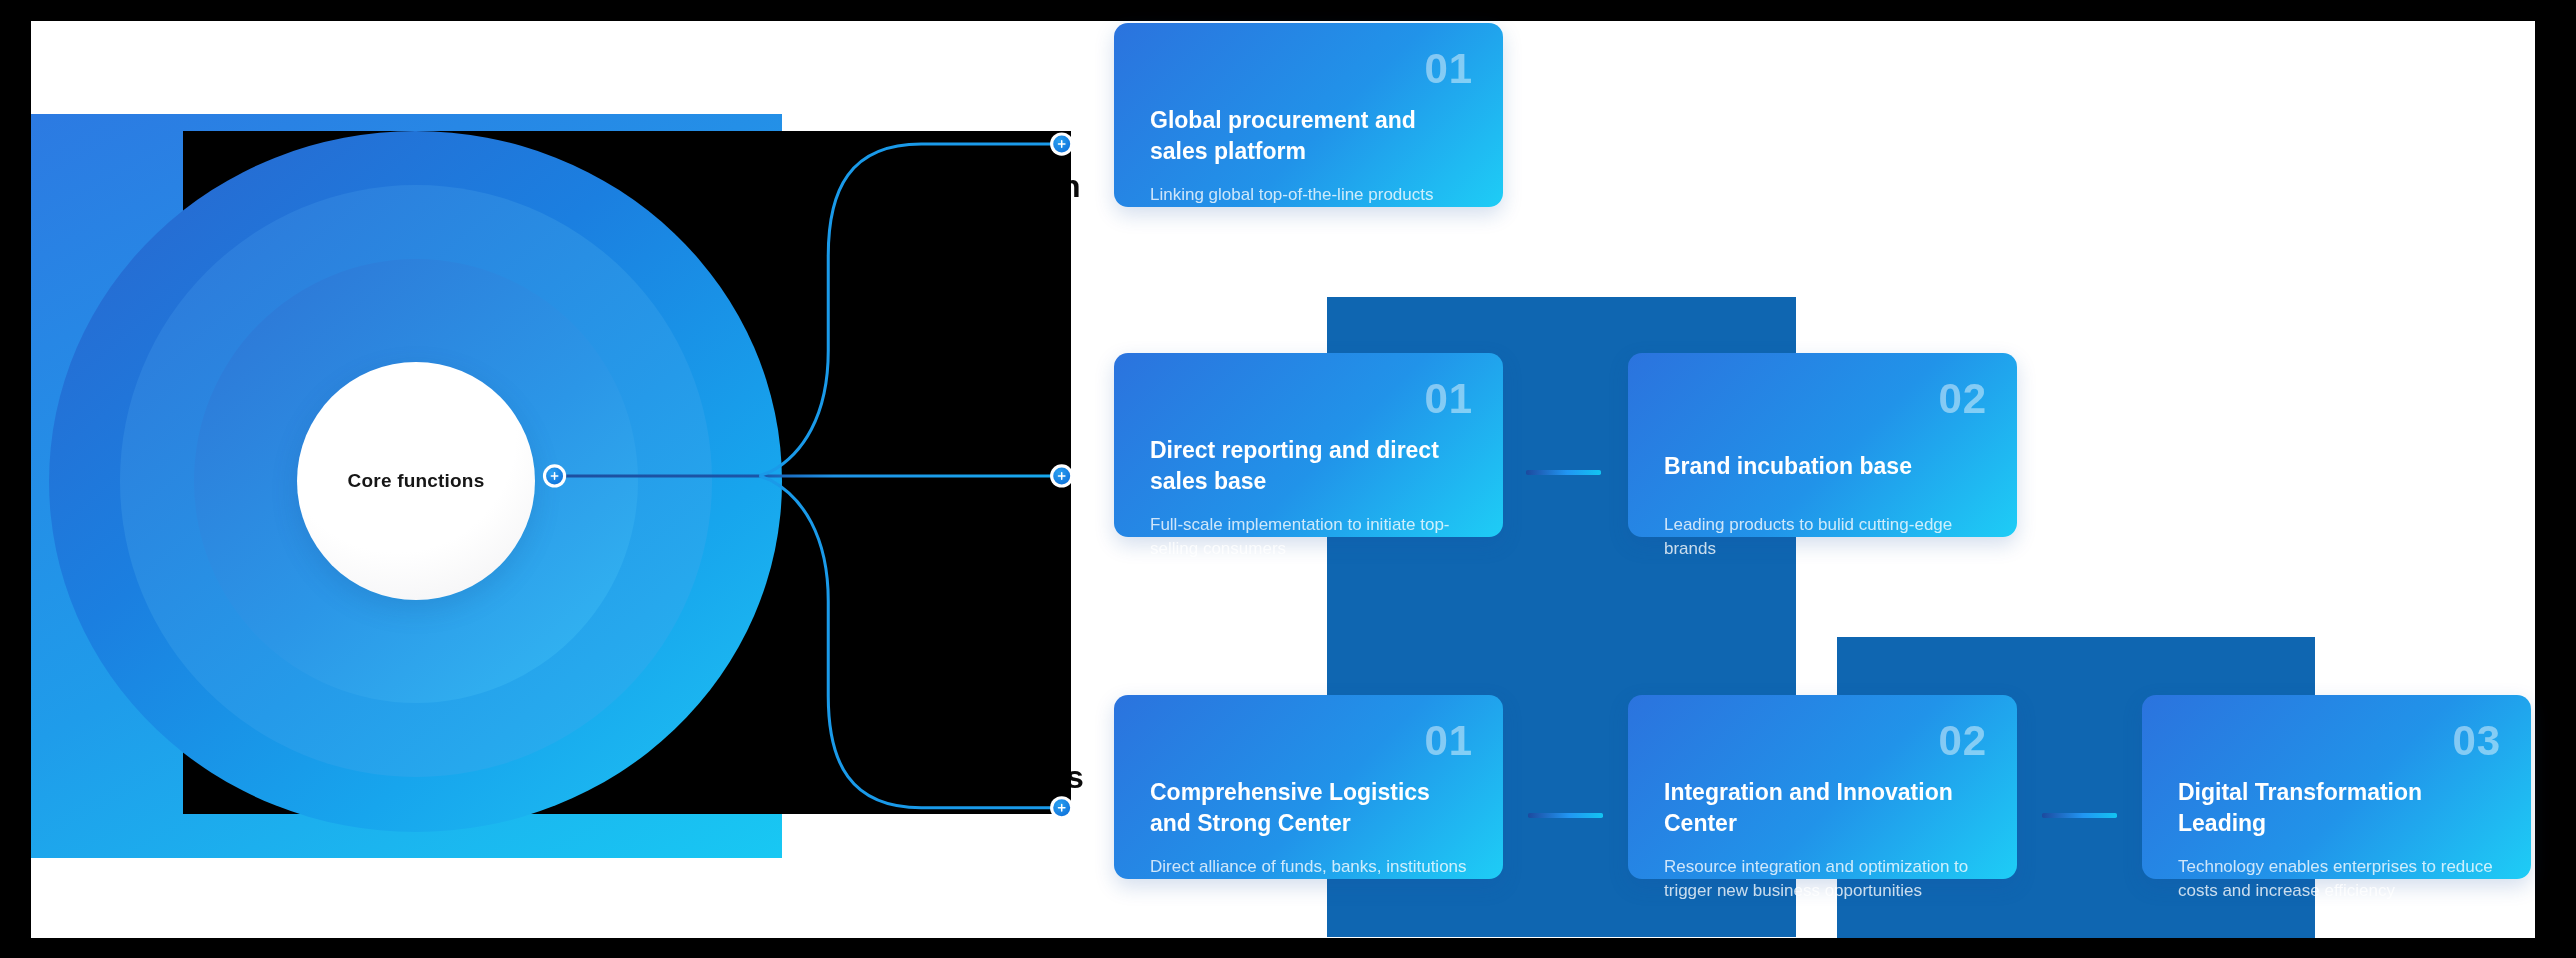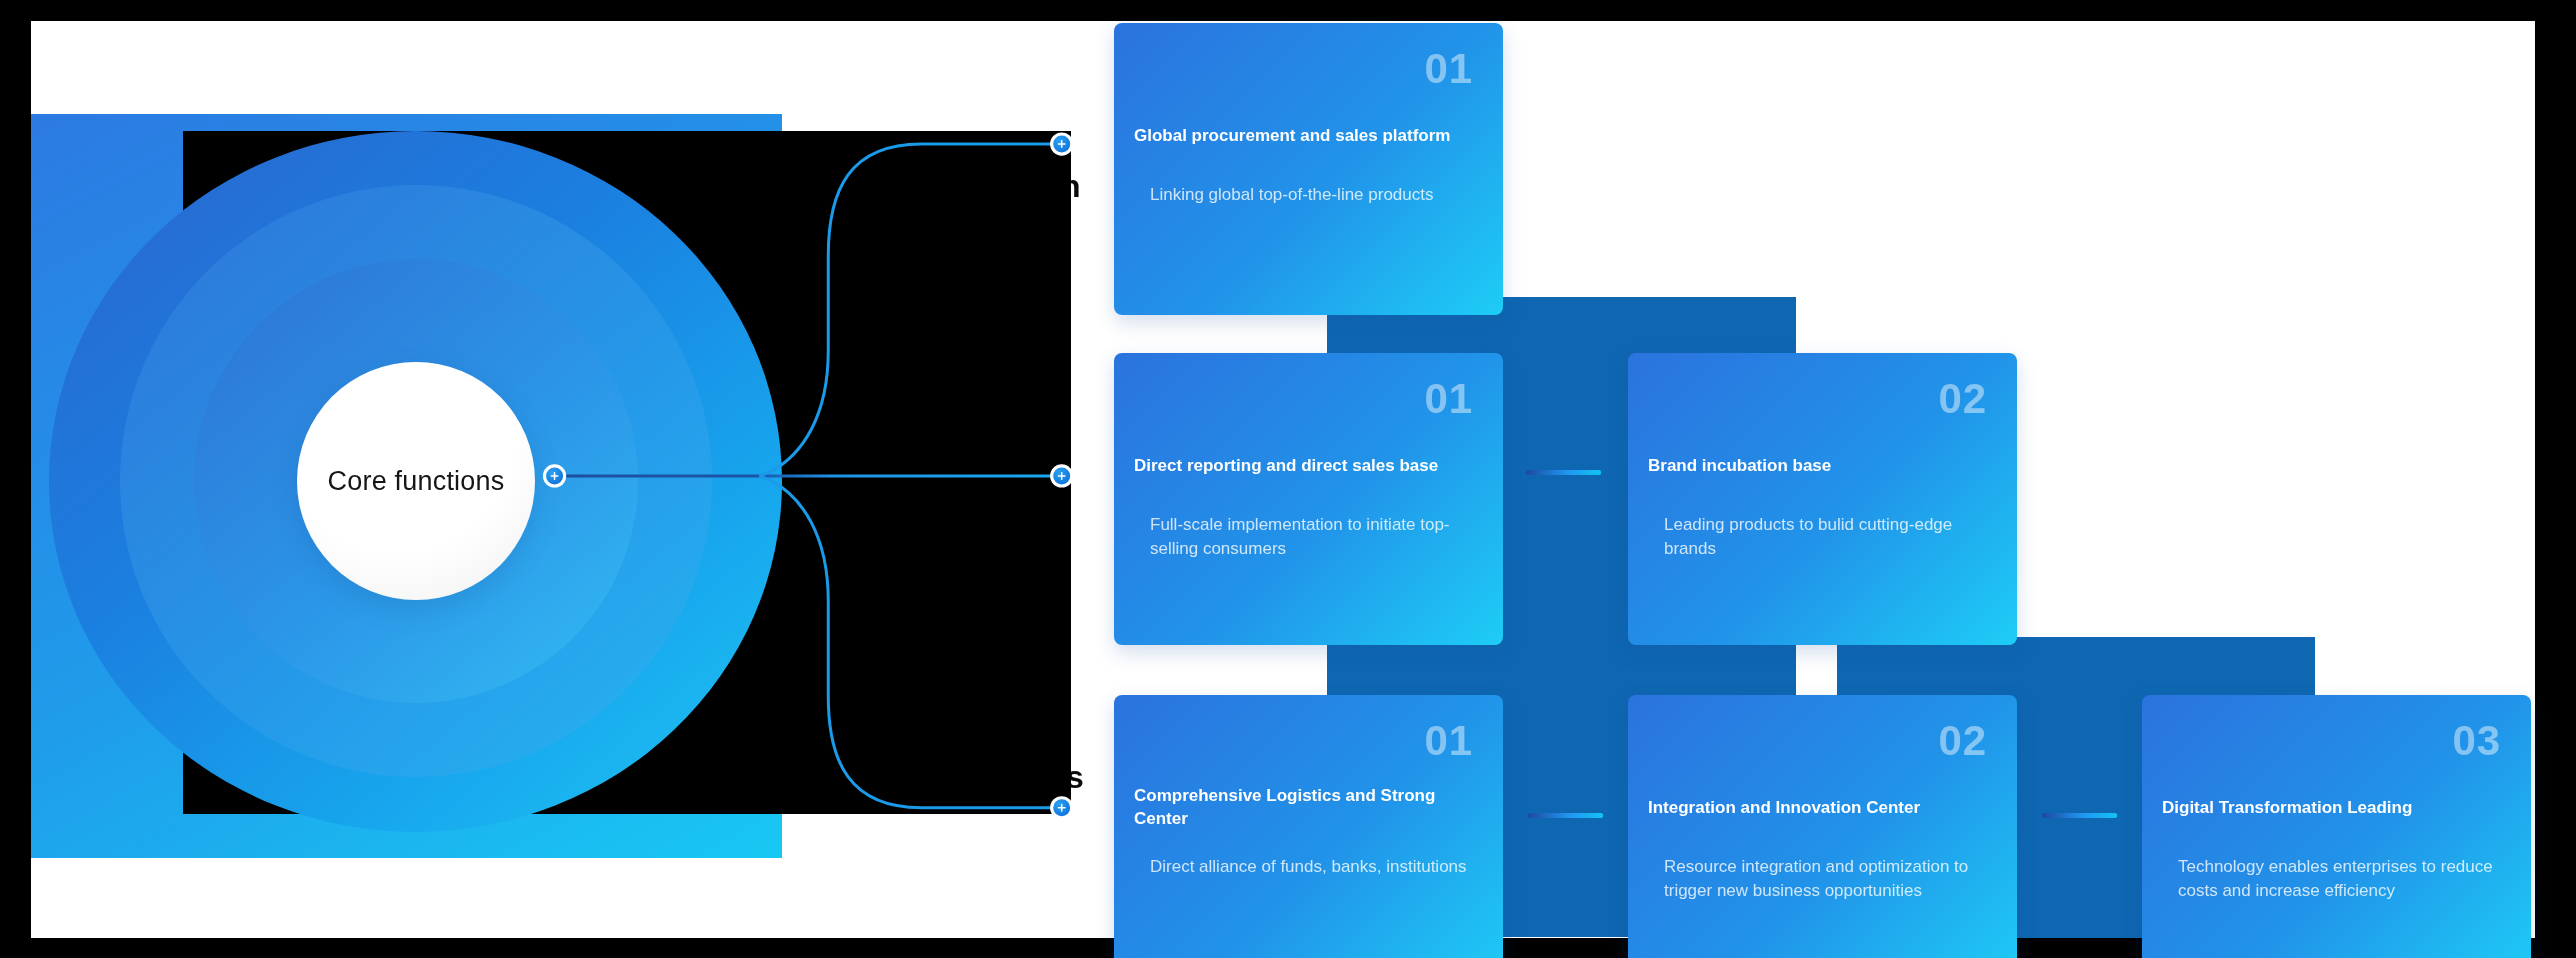--- a/index.html
+++ b/index.html
@@ -20,39 +20,39 @@
   .c-outer{left:49px;top:131px;width:733px;height:701px;z-index:3;
     background:linear-gradient(140deg,#2b64cd 0%,#1b7fe0 40%,#17a5ed 72%,#1fc6f3 100%);}
   .c-ring2{left:120px;top:185px;width:592px;height:592px;z-index:4;
     background:linear-gradient(140deg,#2f74d8 0%,#259ae9 60%,#27b6f1 100%);}
   .c-ring3{left:194px;top:259px;width:444px;height:444px;z-index:5;
     background:linear-gradient(140deg,#2e72d4 0%,#2b96e7 55%,#33bcf4 100%);}
   .c-hub{left:297px;top:362px;width:238px;height:238px;z-index:6;
     background:radial-gradient(circle at 42% 30%,#ffffff 55%,#efeff1 100%);
     box-shadow:0 9px 27px rgba(20,70,140,.18);
     display:flex;align-items:center;justify-content:center;}
-  .c-hub span{font-size:27px;font-weight:400;color:#161616;letter-spacing:0.2px;}
+  .c-hub span{font-size:19px;font-weight:700;color:#161616;letter-spacing:0.2px;}
   svg.lines{position:absolute;left:0;top:0;width:2576px;height:959px;z-index:7;}
 
   
   .panel{position:absolute;background:#0f66b1;z-index:1;}
   .panel-a{left:1327px;top:297px;width:469px;height:640px;}
   .panel-b{left:1837px;top:637px;width:478px;height:301px;}
   .dash{position:absolute;height:4.5px;width:75px;z-index:2;border-radius:1.8px;
     background:linear-gradient(90deg,#1c4a9e 0%,#2196f3 55%,#12c4f2 100%);}
   .dash-1{left:1526px;top:470px;}
   .dash-2{left:1528px;top:813px;}
   .dash-3{left:2042px;top:813px;}
-  .card{position:absolute;width:389px;height:292px;border-radius:8px;z-index:3;
+  .card{position:absolute;width:389px;height:184px;border-radius:14px;z-index:3;
     background:linear-gradient(135deg,#2b73de 0%,#2193e9 55%,#1ecdf6 100%);
     box-shadow:0 7.2px 19.7px rgba(20,80,160,.18);}
   .card .num{position:absolute;top:25px;right:30px;font-size:42px;font-weight:700;
     color:rgba(255,255,255,.45);letter-spacing:0.9px;line-height:1;}
-  .card .title{position:absolute;left:20px;top:77px;width:324px;height:72px;
-    display:flex;align-items:center;font-size:17px;line-height:1.33;font-weight:700;color:#fff;}
+  .card .title{position:absolute;left:36px;top:77px;width:324px;height:72px;
+    display:flex;align-items:center;font-size:23px;line-height:1.33;font-weight:700;color:#fff;}
   .card .sub{position:absolute;left:36px;top:160px;width:326px;font-size:17px;
     line-height:1.4;color:rgba(255,255,255,.78);}
   .pos-r1c1{left:1114px;top:23px;}
   .pos-r2c1{left:1114px;top:353px;}
   .pos-r2c2{left:1628px;top:353px;}
   .pos-r3c1{left:1114px;top:695px;}
   .pos-r3c2{left:1628px;top:695px;}
   .pos-r3c3{left:2142px;top:695px;}
 </style>
 </head>

